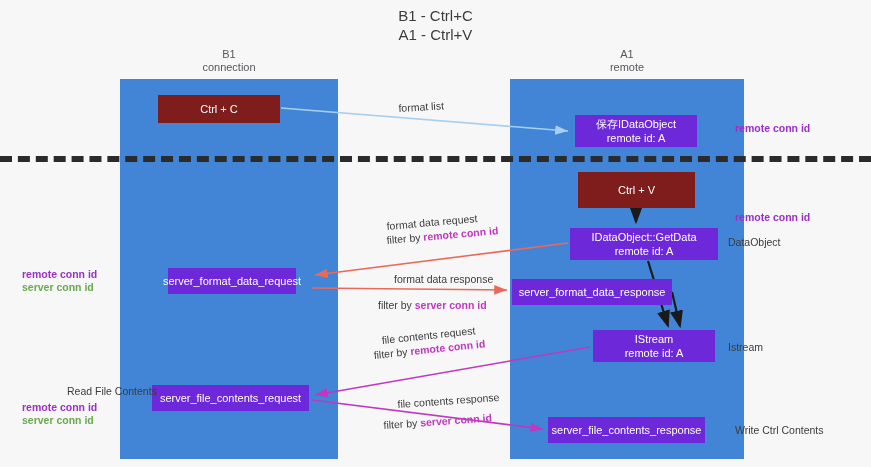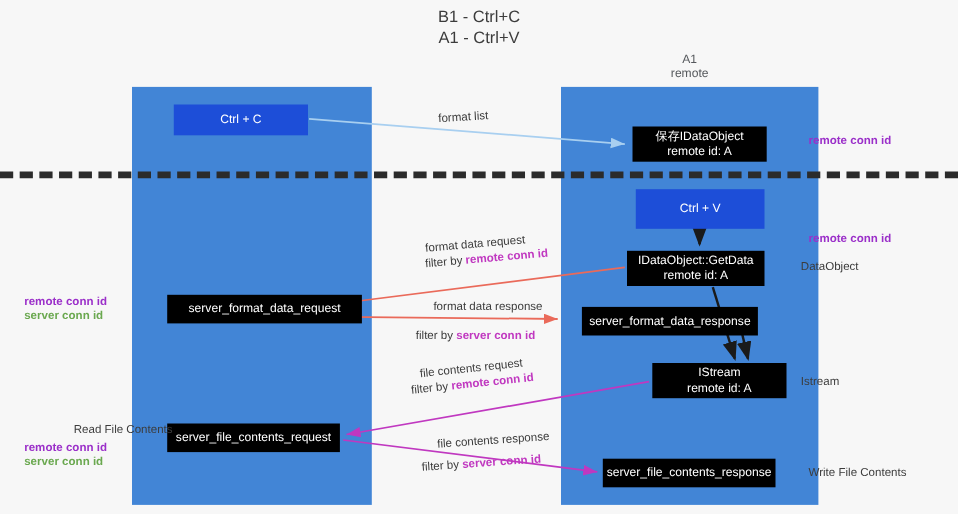--- a/index.html
+++ b/index.html
@@ -43,29 +43,29 @@
   .node{
     position:absolute;
     display:flex;align-items:center;justify-content:center;
     text-align:center;
     color:#ffffff;
     font-size:11px;line-height:14px;
     white-space:pre-line;
     box-sizing:border-box;
     padding:2px 4px;
   }
-  .node.green{background:#1d4ed8;}
-  .node.orange{background:#000000;}
+  .node.green{background:#7f1d1d;}
+  .node.orange{background:#6d28d9;}
 
   #n-ctrlc{left:158px;top:95px;width:122px;height:28px;}
   #n-save-ido{left:575px;top:115px;width:122px;height:32px;}
   #n-ctrlv{left:578px;top:172px;width:117px;height:36px;}
-  #n-getdata{left:570px;top:228px;width:125px;height:32px;}
-  #n-sfdreq{left:152px;top:268px;width:177px;height:26px;}
-  #n-sfdresp{left:529px;top:279px;width:160px;height:26px;}
+  #n-getdata{left:570px;top:228px;width:148px;height:32px;}
+  #n-sfdreq{left:168px;top:268px;width:128px;height:26px;}
+  #n-sfdresp{left:512px;top:279px;width:160px;height:26px;}
   #n-istream{left:593px;top:330px;width:122px;height:32px;}
   #n-sfcreq{left:152px;top:385px;width:157px;height:26px;}
   #n-sfcresp{left:548px;top:417px;width:157px;height:26px;}
 
   
   .side{
     font-size:10.5px;line-height:13px;
   }
   .side .purple{color:#9b30c9;font-weight:bold;}
   .side .green{color:#6aa84f;font-weight:bold;}
@@ -106,20 +106,22 @@
 <body>
 
 <div id="stage">
 
   <div class="abs lane" id="lane-b1"></div>
   <div class="abs lane" id="lane-a1"></div>
 
   <div class="abs" id="title">B1 - Ctrl+C
 A1 - Ctrl+V</div>
 
+  <div class="abs col-head" id="head-b1">B1
+connection</div>
   <div class="abs col-head" id="head-a1">A1
 remote</div>
 
   <div class="abs" id="divider"></div>
 
   <svg id="edges">
     <defs>
       <marker id="ah-blue" markerWidth="9" markerHeight="9" refX="8" refY="3" orient="auto">
         <path d="M0,0 L8,3 L0,6 z" fill="#a8cff0"></path>
       </marker>
@@ -184,21 +186,21 @@
   <div class="abs side" id="s-remote2">
     <span class="purple">remote conn id</span>
   </div>
   <div class="abs side" id="s-dataobject">
     <span class="plain">DataObject</span>
   </div>
   <div class="abs side" id="s-istream">
     <span class="plain">Istream</span>
   </div>
   <div class="abs side" id="s-write">
-    <span class="plain">Write File Contents</span>
+    <span class="plain">Write Ctrl Contents</span>
   </div>
 
   <div class="abs side" id="s-left-conn">
     <div class="purple">remote conn id</div>
     <div class="green">server conn id</div>
   </div>
   <div class="abs side" id="s-left-read">
     <span class="plain">Read File Contents</span>
   </div>
   <div class="abs side" id="s-left-read2">

